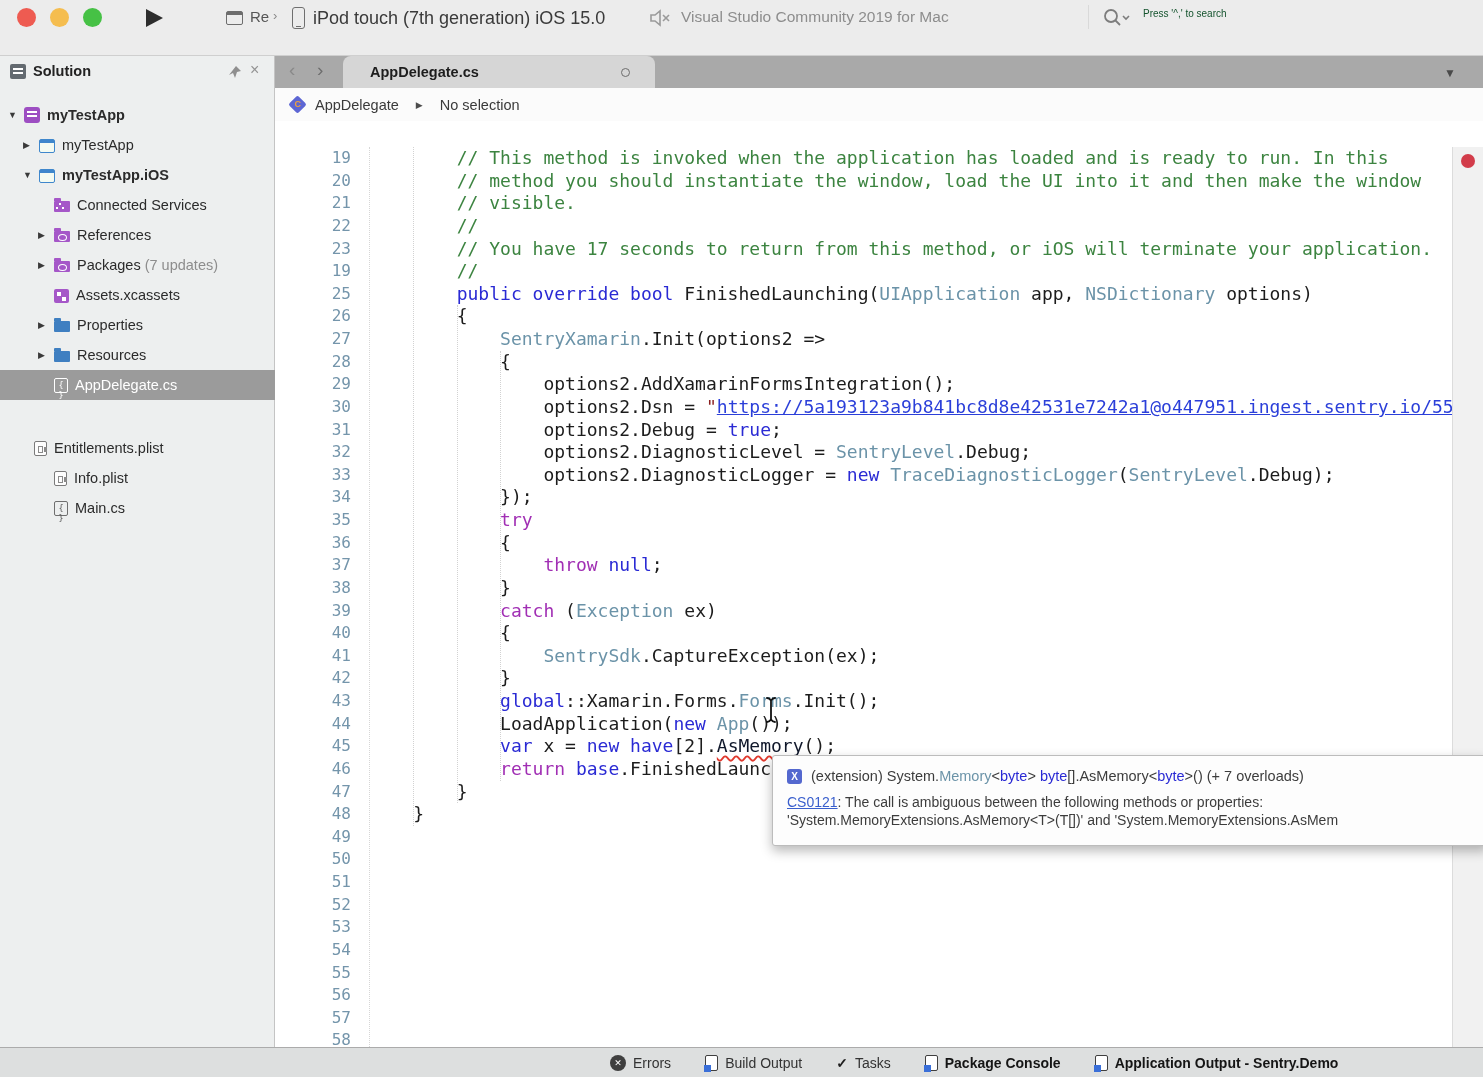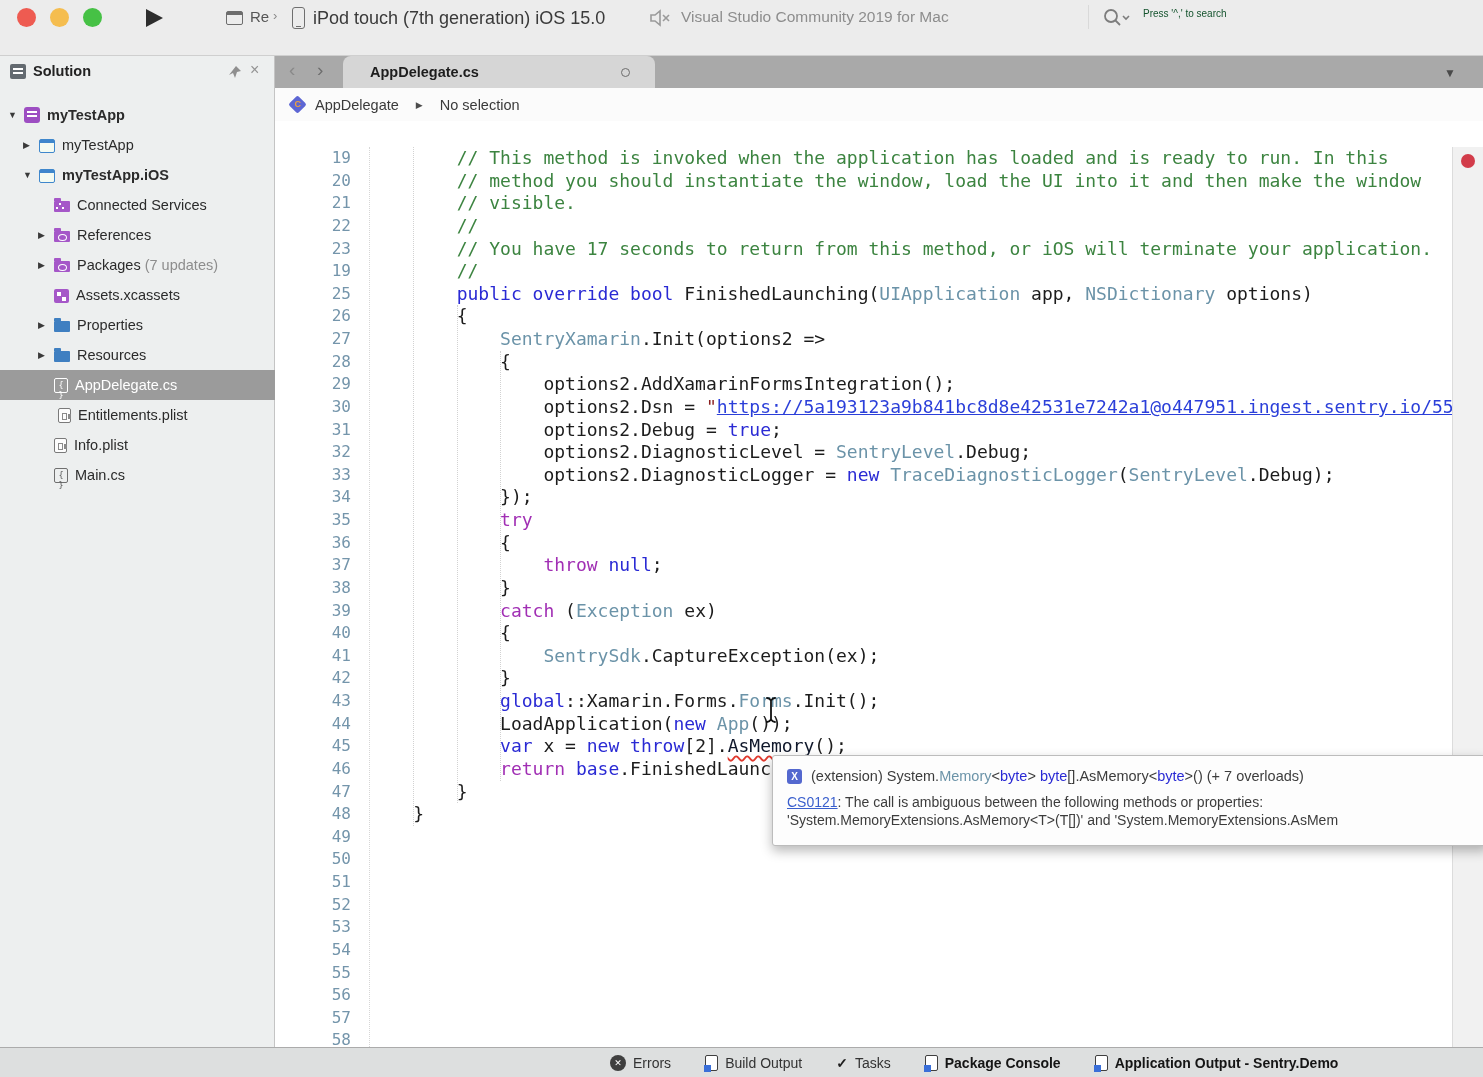--- a/index.html
+++ b/index.html
@@ -206,21 +206,21 @@
       <div class="tree-row" style="padding-left: 38px;">
         <span class="tree-arrow">▶</span>
         <span class="ticon i-folder-b"></span>
         <span class="tlabel">Resources</span>
       </div>
       <div class="tree-row selected" style="padding-left: 38px;">
         <span class="tree-arrow"></span>
         <span class="ticon i-cs"></span>
         <span class="tlabel">AppDelegate.cs</span>
       </div>
-      <div class="tree-row" style="padding-left: 42px;">
+      <div class="tree-row" style="padding-left: 18px; margin-top: 33px;">
         <span class="tree-arrow"></span>
         <span class="ticon i-plist"></span>
         <span class="tlabel">Entitlements.plist</span>
       </div>
       <div class="tree-row" style="padding-left: 38px;">
         <span class="tree-arrow"></span>
         <span class="ticon i-plist"></span>
         <span class="tlabel">Info.plist</span>
       </div>
       <div class="tree-row" style="padding-left: 38px;">
@@ -311,21 +311,21 @@
         <div class="cl"><span class="s-pur">            try</span></div>
         <div class="cl"><span class="s-p">            {</span></div>
         <div class="cl"><span class="s-pur">                throw</span><span class="s-kw"> null</span><span class="s-p">;</span></div>
         <div class="cl"><span class="s-p">            }</span></div>
         <div class="cl"><span class="s-pur">            catch</span><span class="s-p"> (</span><span class="s-type">Exception</span><span class="s-p"> ex)</span></div>
         <div class="cl"><span class="s-p">            {</span></div>
         <div class="cl"><span class="s-type">                SentrySdk</span><span class="s-p">.CaptureException(ex);</span></div>
         <div class="cl"><span class="s-p">            }</span></div>
         <div class="cl"><span class="s-kw">            global</span><span class="s-p">::Xamarin.Forms.</span><span class="s-type">Forms</span><span class="s-p">.Init();</span></div>
         <div class="cl"><span class="s-p">            LoadApplication(</span><span class="s-kw">new</span><span class="s-p"> </span><span class="s-type">App</span><span class="s-p">());</span></div>
-        <div class="cl"><span class="s-kw">            var</span><span class="s-p"> x = </span><span class="s-kw">new throw</span><span class="s-p">[2].</span><span class="s-err">AsMemory</span><span class="s-p">();</span></div>
+        <div class="cl"><span class="s-kw">            var</span><span class="s-p"> x = </span><span class="s-kw">new have</span><span class="s-p">[2].</span><span class="s-err">AsMemory</span><span class="s-p">();</span></div>
         <div class="cl"><span class="s-pur">            return</span><span class="s-kw"> base</span><span class="s-p">.FinishedLaunching(app, options);</span></div>
         <div class="cl"><span class="s-p">        }</span></div>
         <div class="cl"><span class="s-p">    }</span></div>
         <div class="cl"></div>
         <div class="cl"></div>
         <div class="cl"></div>
         <div class="cl"></div>
         <div class="cl"></div>
         <div class="cl"></div>
         <div class="cl"></div>

